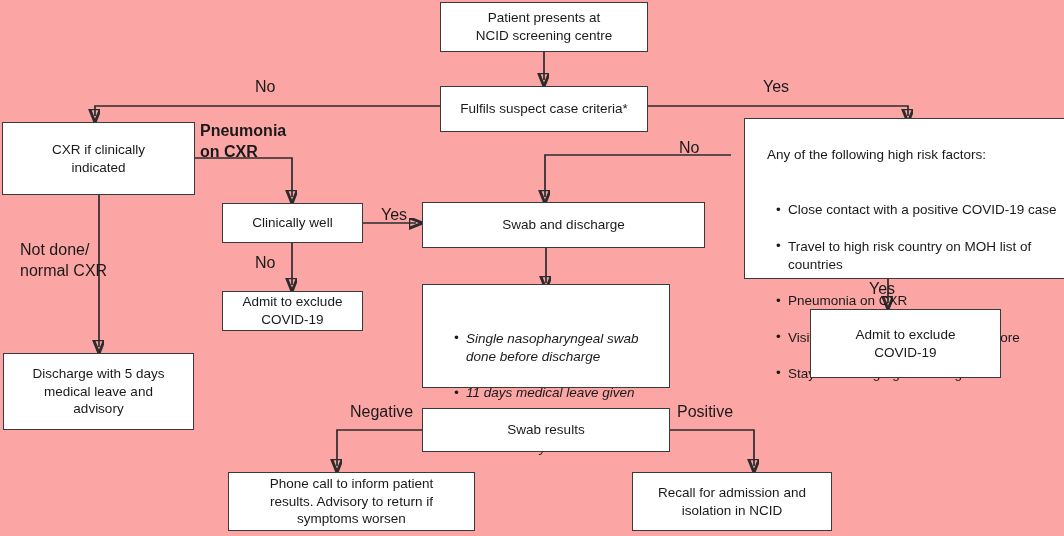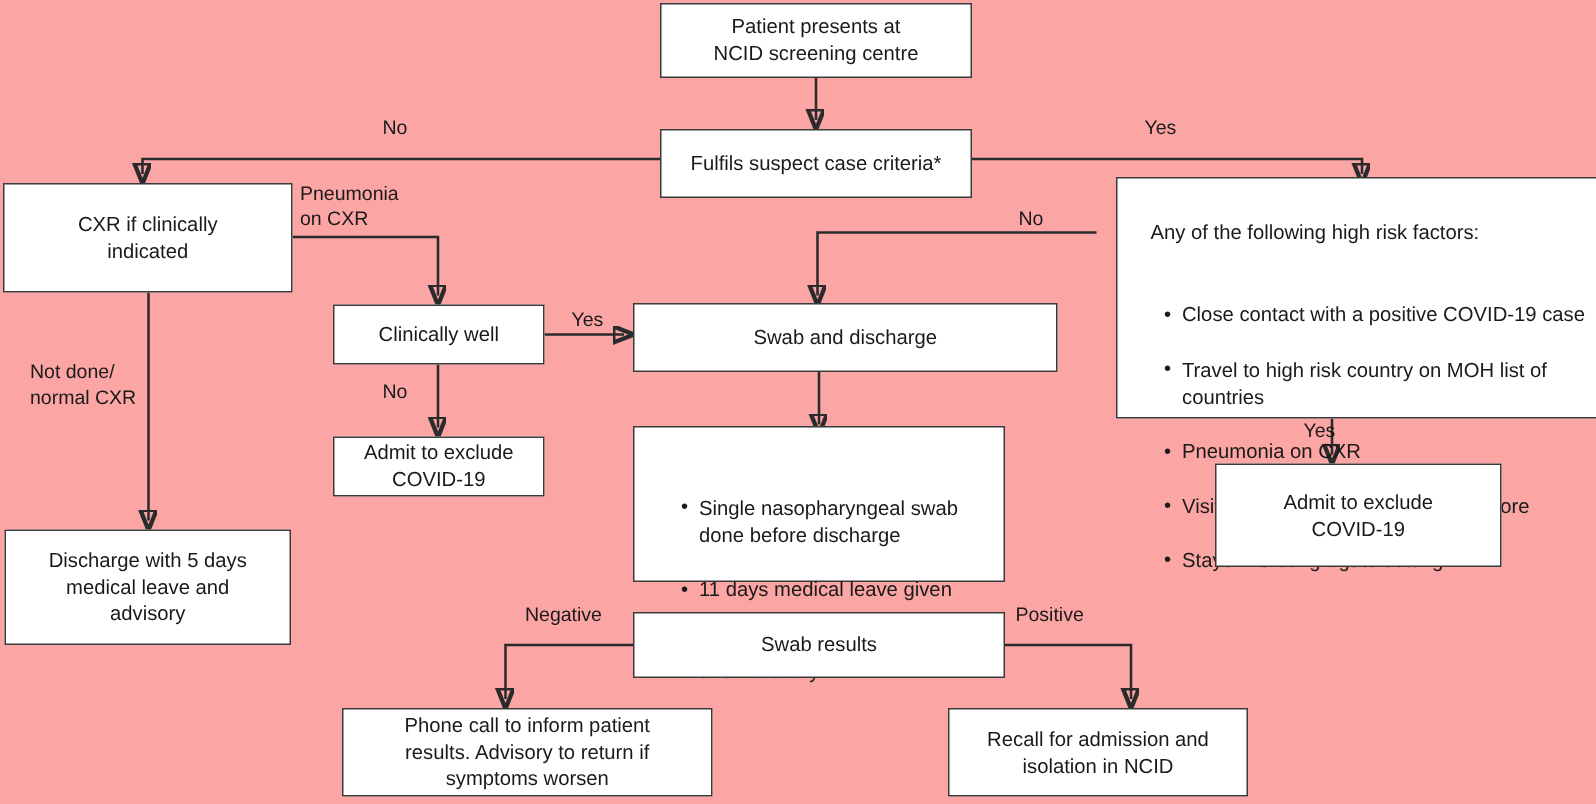--- a/index.html
+++ b/index.html
@@ -54,21 +54,21 @@
   }
   ul.bullets li:before {
     content: "\2022";
     position: absolute;
     left: 0;
     top: -0.5px;
     font-size: 13.5px;
   }
   .edge-label {
     position: absolute;
-    font-size: 13px;
+    font-size: 16px;
     line-height: 1.3;
     color: #1a1a1a;
     white-space: pre-line;
     background: transparent;
   }
   svg.wires {
     position: absolute;
     left: 0;
     top: 0;
     width: 1064px;
@@ -130,21 +130,21 @@
 medical leave and
 advisory</div>
 
   <div class="node" style="left:222px; top:203px; width:141px; height:40px;">Clinically well</div>
 
   <div class="node" style="left:222px; top:291px; width:141px; height:40px;">Admit to exclude
 COVID-19</div>
 
   <div class="node" style="left:422px; top:202px; width:283px; height:46px;">Swab and discharge</div>
 
-  <div class="node listnode" style="left:422px; top:284px; width:248px; height:104px;">
+  <div class="node listnode" style="left:422px; top:284px; width:248px; height:104px;font-style:italic;">
     <ul class="bullets">
       <li>Single nasopharyngeal swab done before discharge</li>
       <li>11 days medical leave given</li>
       <li>Advisory given to self-isolate until recovery</li>
     </ul>
   </div>
 
   <div class="node listnode" style="left:728px; top:118px; width:333px; height:161px;margin-left:16px;">
     <div class="list-title">Any of the following high risk factors:</div>
     <ul class="bullets">
@@ -165,21 +165,21 @@
 results. Advisory to return if
 symptoms worsen</div>
 
   <div class="node" style="left:632px; top:472px; width:200px; height:59px;">Recall for admission and
 isolation in NCID</div>
 
   <div class="edge-label" style="left:255px; top:77px;">No</div>
 
   <div class="edge-label" style="left:763px; top:77px;">Yes</div>
 
-  <div class="edge-label" style="left:200px; top:121px;">Pneumonia
+  <div class="edge-label" style="left:200px; top:121px;font-weight:bold;">Pneumonia
 on CXR</div>
 
   <div class="edge-label" style="left:20px; top:240px;">Not done/
 normal CXR</div>
 
   <div class="edge-label" style="left:381px; top:205px;">Yes</div>
 
   <div class="edge-label" style="left:255px; top:253px;">No</div>
 
   <div class="edge-label" style="left:679px; top:138px;">No</div>

